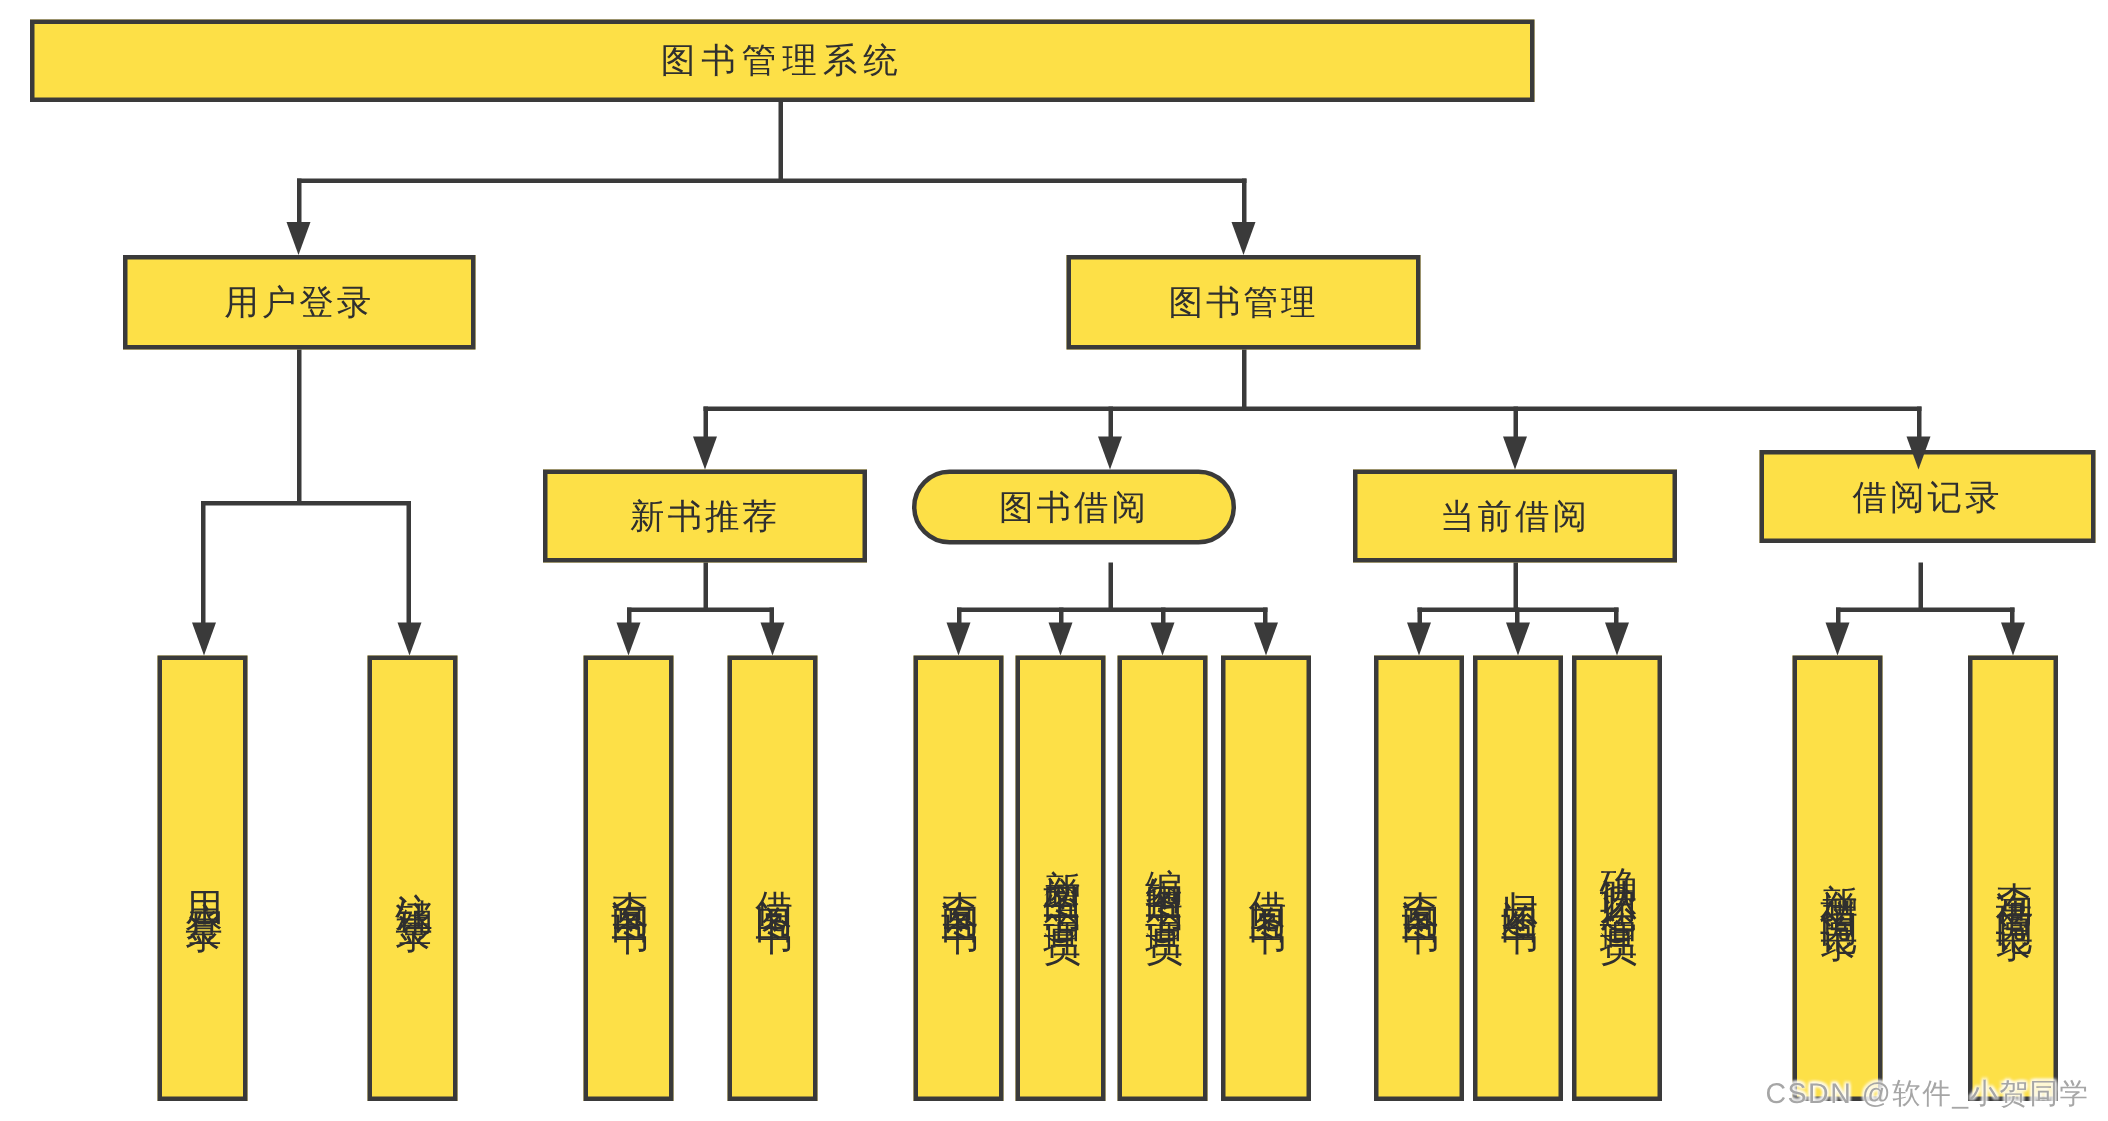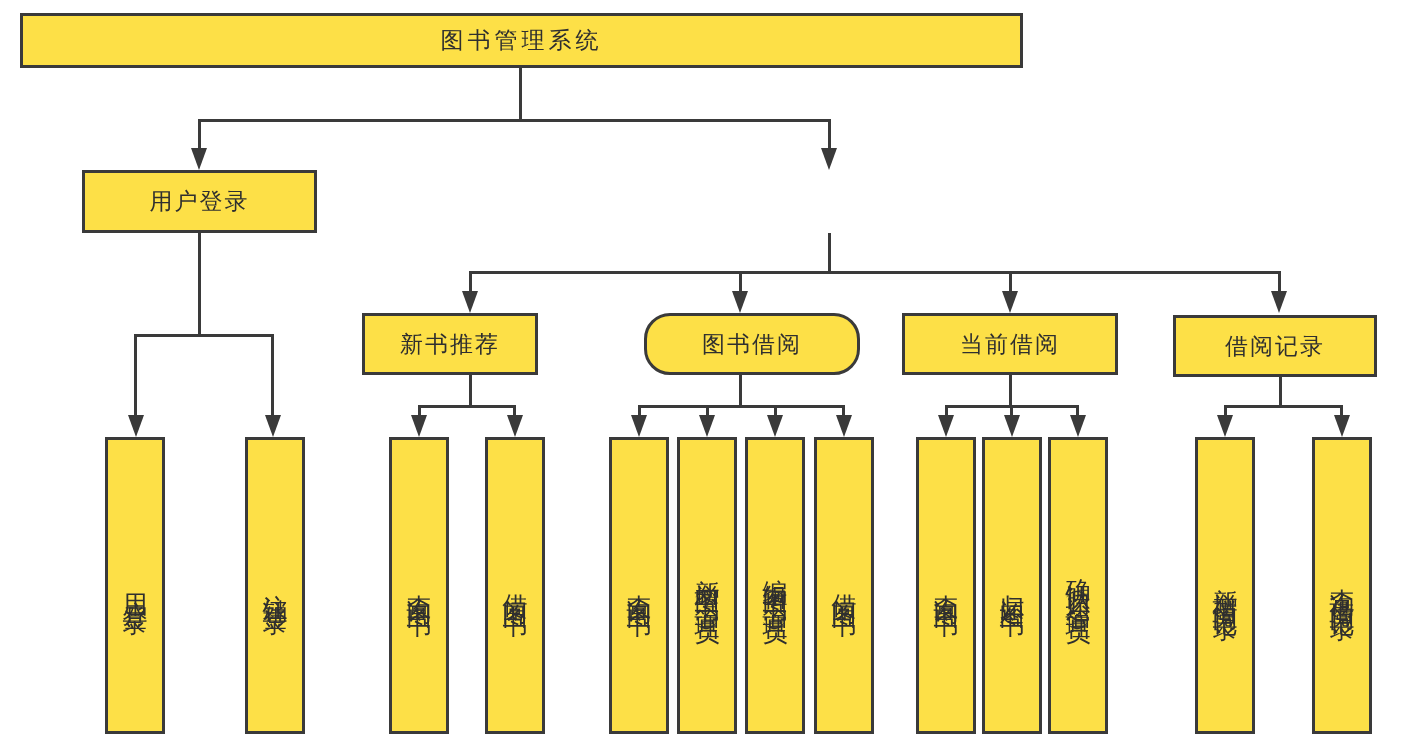--- a/index.html
+++ b/index.html
@@ -42,25 +42,26 @@
   }
 </style>
 </head>
 <body>
 
 <div class="canvas">
 
   <div class="box root-box" style="left:20px;top:13px;width:1003px;height:55px;">图书管理系统</div>
 
   <div class="box lvl2-box" style="left:82px;top:170px;width:235px;height:63px;">用户登录</div>
+  <div class="box lvl2-box" style="left:711px;top:170px;width:236px;height:63px;">图书管理</div>
 
-  <div class="box lvl3-box" style="left:362px;top:313px;width:176px;height:62px;">新书推荐</div>
-  <div class="box lvl3-box" style="left:644px;top:313px;width:216px;height:62px;border-radius:26px;">图书借阅</div>
+  <div class="box lvl3-box" style="left:362px;top:313px;width:216px;height:62px;">新书推荐</div>
+  <div class="box lvl3-box" style="left:608px;top:313px;width:216px;height:50px;border-radius:26px;">图书借阅</div>
   <div class="box lvl3-box" style="left:902px;top:313px;width:216px;height:62px;text-align:right;">当前借阅</div>
-  <div class="box lvl3-box" style="left:1173px;top:315px;width:204px;height:62px;">借阅记录</div>
+  <div class="box lvl3-box" style="left:1173px;top:300px;width:224px;height:62px;">借阅记录</div>
 
   <div class="box leaf-box" style="left:105px;top:437px;width:60px;height:297px;">用户登录</div>
   <div class="box leaf-box" style="left:245px;top:437px;width:60px;height:297px;">注销登录</div>
 
   <div class="box leaf-box" style="left:389px;top:437px;width:60px;height:297px;">查询图书</div>
   <div class="box leaf-box" style="left:485px;top:437px;width:60px;height:297px;">借阅图书</div>
 
   <div class="box leaf-box" style="left:609px;top:437px;width:60px;height:297px;">查询图书</div>
   <div class="box leaf-box" style="left:677px;top:437px;width:60px;height:297px;">新增图书（管理员）</div>
   <div class="box leaf-box" style="left:745px;top:437px;width:60px;height:297px;">编辑图书（管理员）</div>
@@ -125,13 +126,14 @@
   <div class="vline" style="left:1076px;top:405px;height:14px;"></div>
   <div class="arrow" style="left:1070px;top:415px;"></div>
 
   <div class="vline" style="left:1279px;top:375px;height:32px;"></div>
   <div class="hline" style="left:1224px;top:405px;width:119px;"></div>
   <div class="vline" style="left:1224px;top:405px;height:14px;"></div>
   <div class="arrow" style="left:1217px;top:415px;"></div>
   <div class="vline" style="left:1340px;top:405px;height:14px;"></div>
   <div class="arrow" style="left:1334px;top:415px;"></div>
 
+  <div class="watermark">CSDN @软件_小贺同学</div>
 </div>
 
 </body></html>

